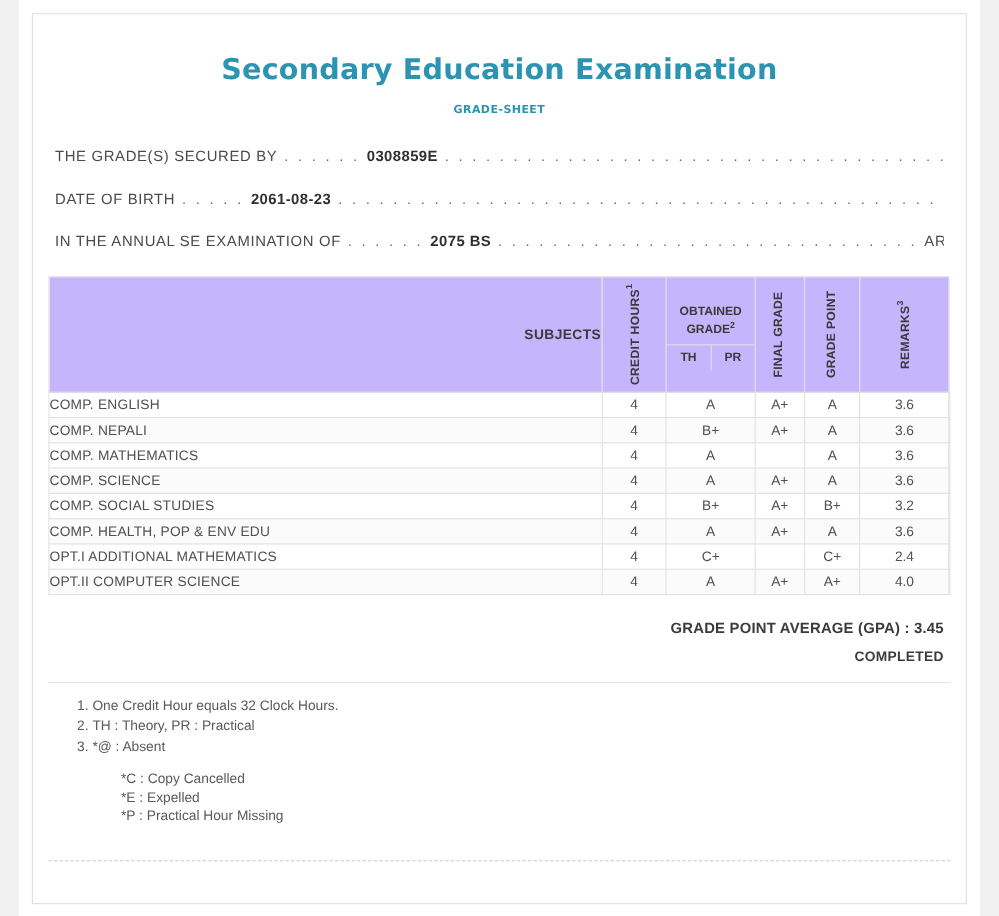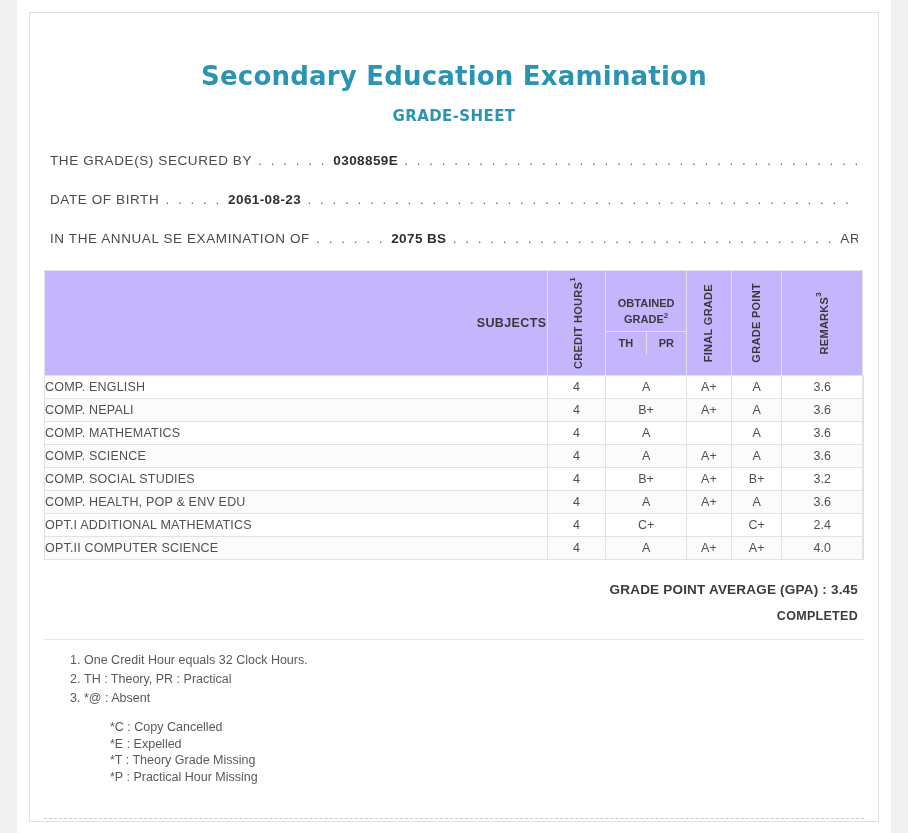--- a/index.html
+++ b/index.html
@@ -19,36 +19,36 @@
     background: #ffffff;
     min-height: 833px;
     box-sizing: border-box;
     padding: 12px 12px 0 12px;
     position: relative;
   }
   .sheet {
     border: 1px solid #e0e0e0;
     background: #ffffff;
     box-sizing: border-box;
-    padding: 32px 14px 0 14px;
+    padding: 20px 14px 0 14px;
     min-height: 810px;
   }
   .title {
     text-align: center;
     color: #2b94b3;
     font-size: 26px;
     font-weight: bold;
     letter-spacing: 0.2px;
     margin: 16px 0 0 0;
     font-family: "DejaVu Sans", sans-serif;
   }
   .subtitle {
     text-align: center;
     color: #2b94b3;
-    font-size: 15px;
+    font-size: 10px;
     font-weight: bold;
     letter-spacing: 0.4px;
     margin: 16px 0 0 0;
     font-family: "DejaVu Sans", sans-serif;
   }
   .info-block {
     margin: 28px 6px 0 6px;
     color: #3b3b3b;
   }
   .info-line {
@@ -326,21 +326,20 @@
     <hr class="divider">
 
     <ol class="footnotes">
       <li>One Credit Hour equals 32 Clock Hours.</li>
       <li>TH : Theory, PR : Practical</li>
       <li>
         <span>*@ : Absent</span>
         <ul class="sub-notes">
           <li>*C : Copy Cancelled</li>
           <li>*E : Expelled</li>
-          <li>*T : Theory Grade Missing</li>
           <li>*P : Practical Hour Missing</li>
         </ul>
       </li>
     </ol>
 
     <hr class="dashed-divider">
 
 
   </div>
   <div class="right-gutter"></div>

